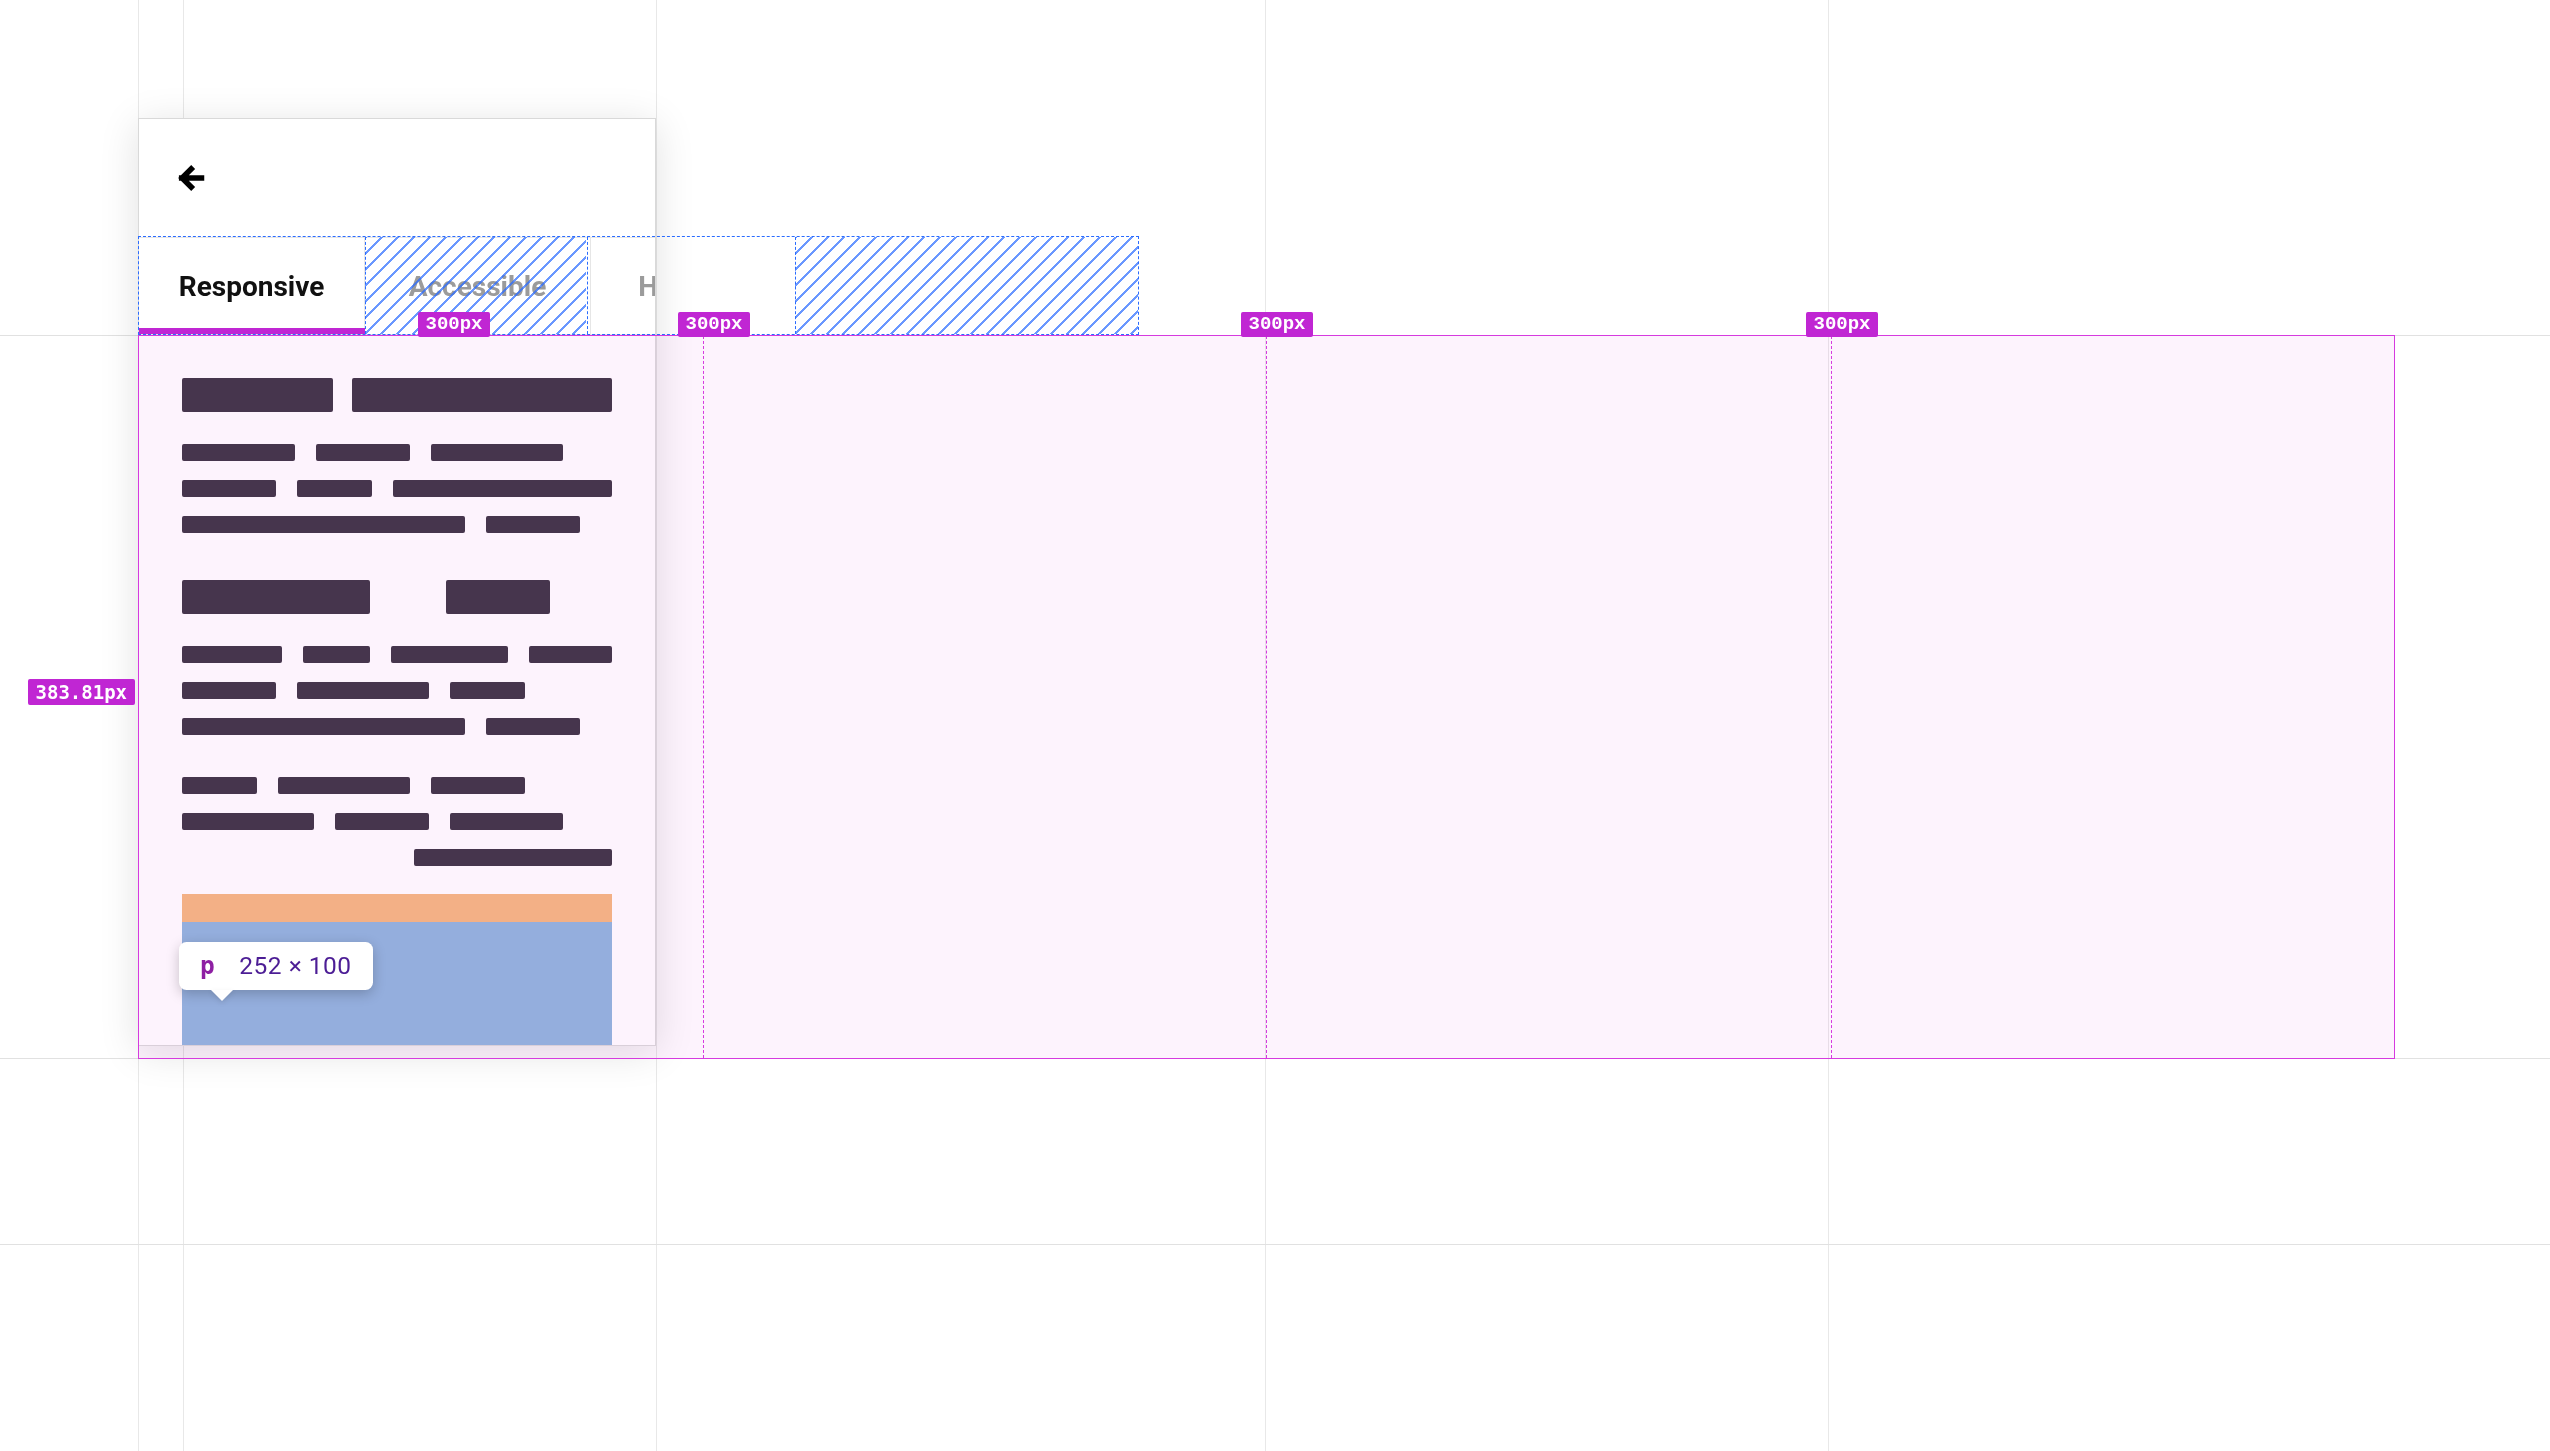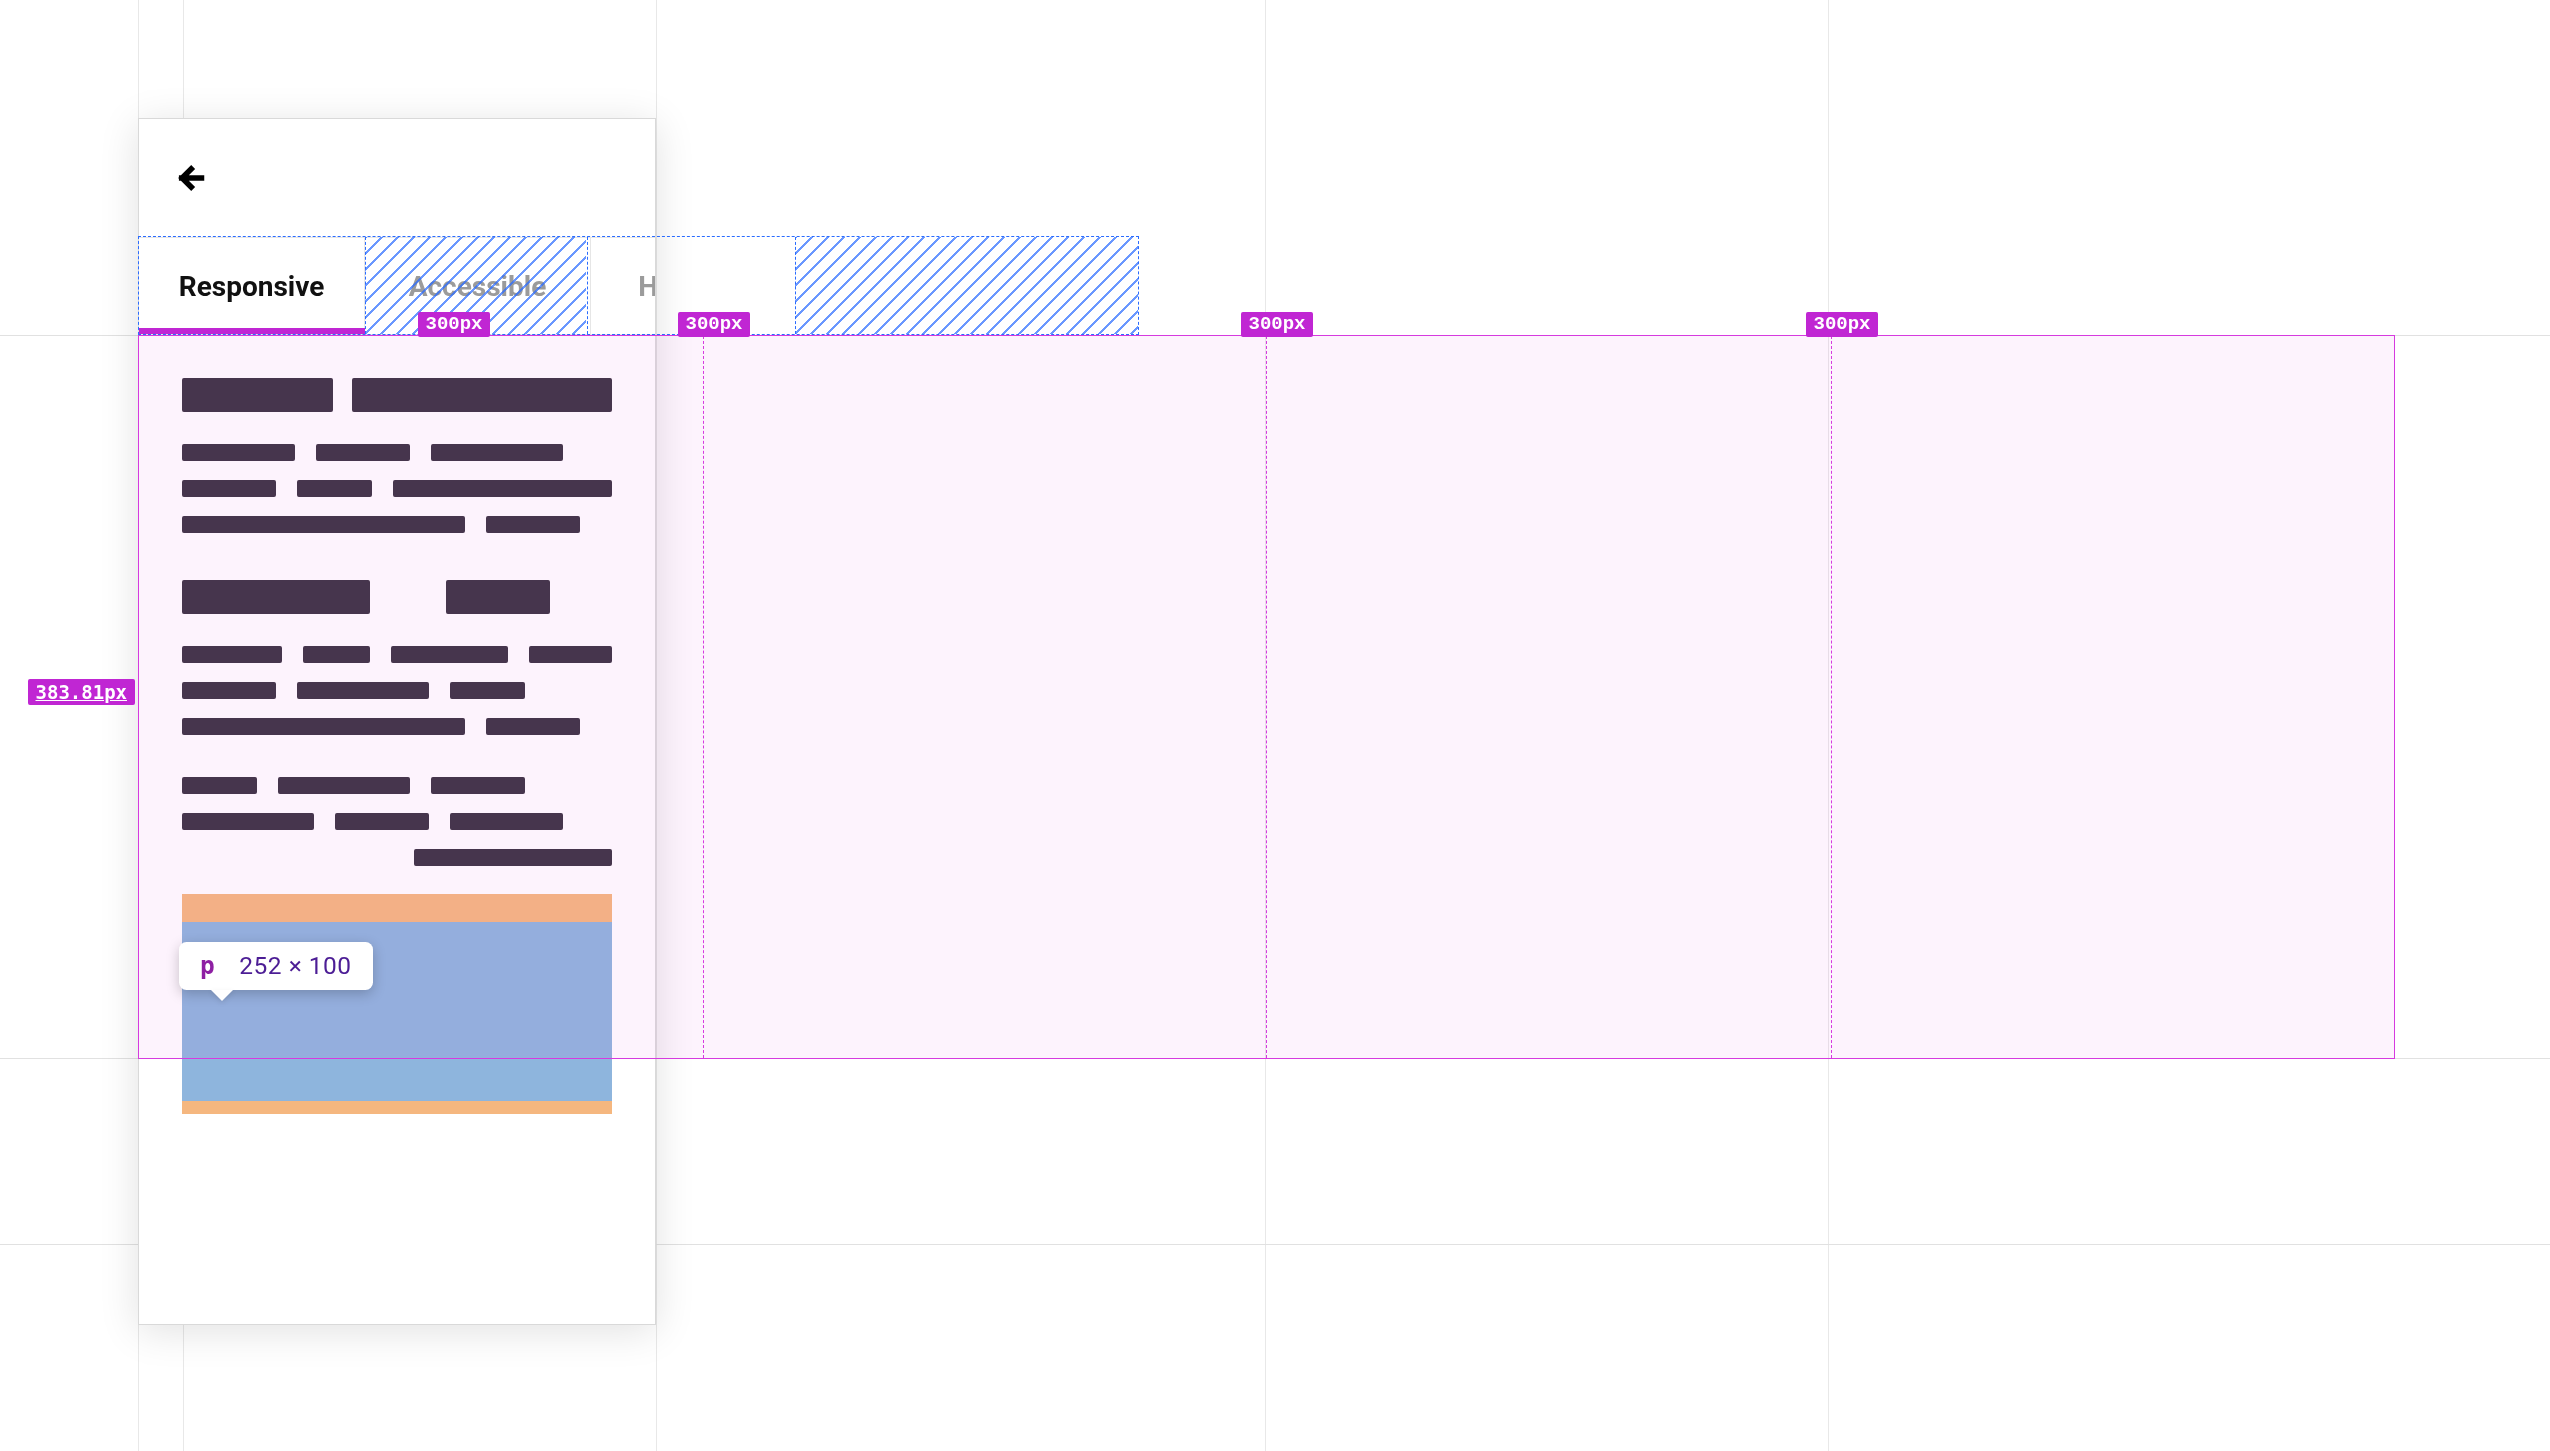--- a/index.html
+++ b/index.html
@@ -10,21 +10,21 @@
     width: 2550px;
     height: 1451px;
   }
 
   
   .device-frame {
     position: absolute;
     left: 138px;
     top: 118px;
     width: 518px;
-    height: 1207px;
+    height: 928px;
     background: #ffffff;
     border: 0.9px solid #d9d9d9;
     box-shadow: 0 5.7px 38px rgba(0,0,0,0.12);
   }
   .device-topbar {
     height: 118px;
     display: flex;
     align-items: center;
     padding: 0 30px;
   }
@@ -132,21 +132,20 @@
     position:absolute;
     top: 679px;
     left: 28px;
     background:#c026d3;
     color:#fff;
     font-size:19px;
     font-weight:700;
     padding:1.9px 7.5px;
     border-radius:1.9px;
     font-family: ui-monospace, Menlo, monospace;
-    text-decoration: underline;
   }
 
   
   .flex-inspect {
     position:absolute;
     left: 138px;
     top: 236px;
     width: 1001px;
     height: 99px;
     border: 1.9px dashed #2b6cff;

